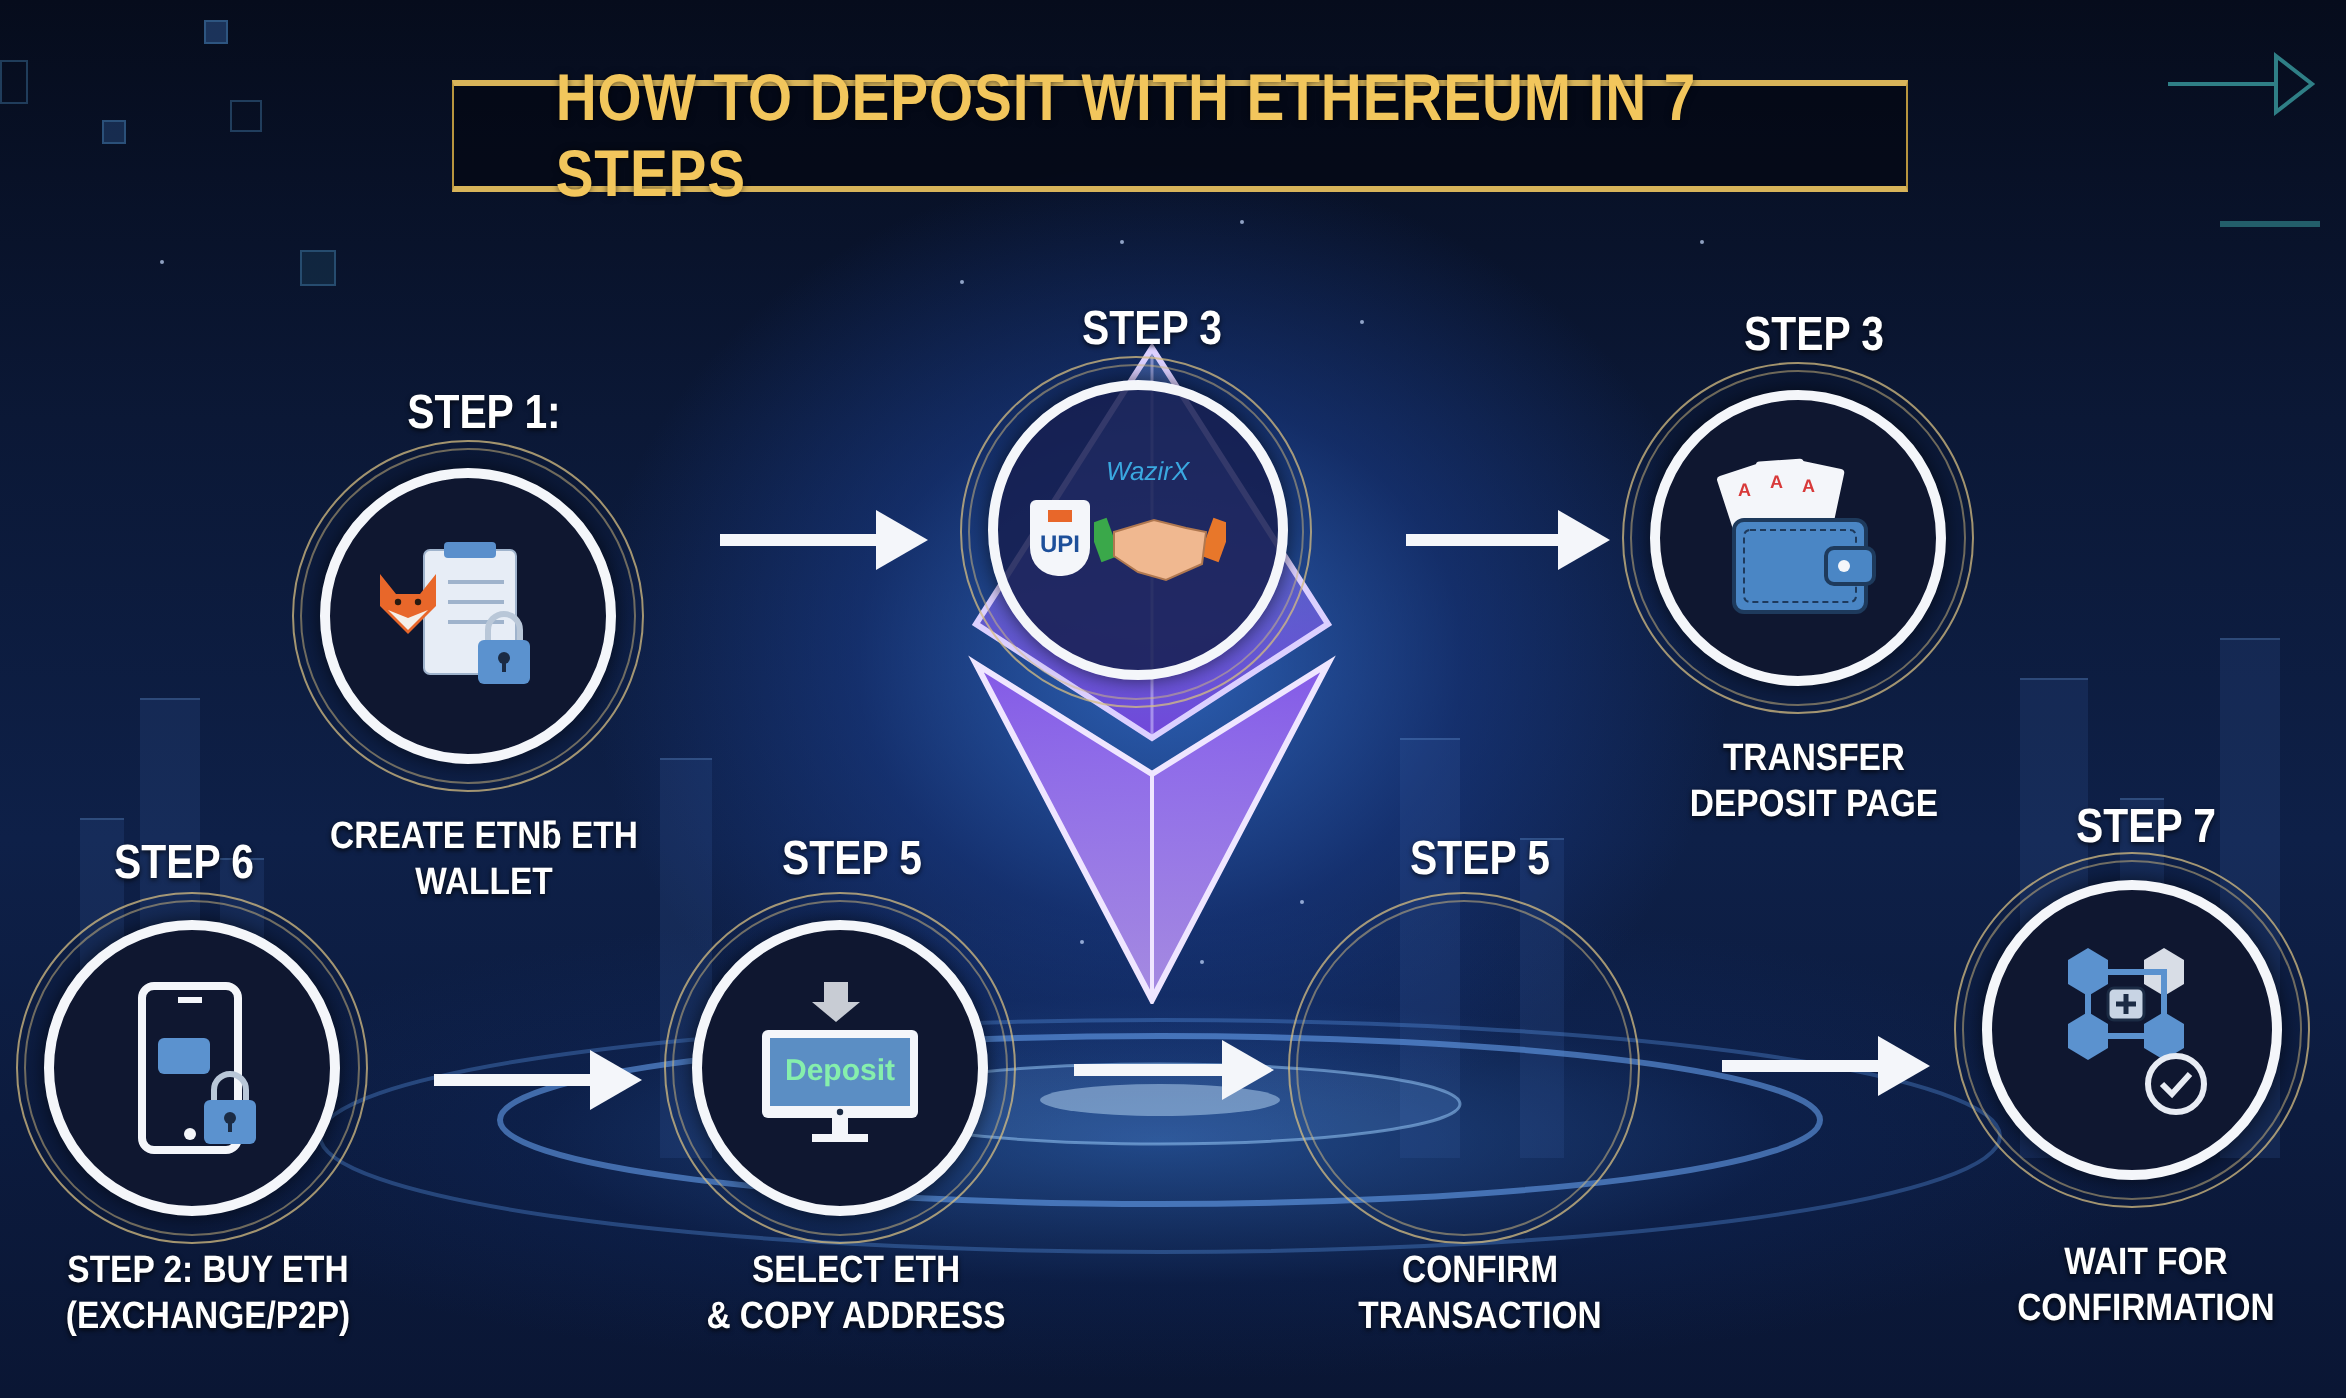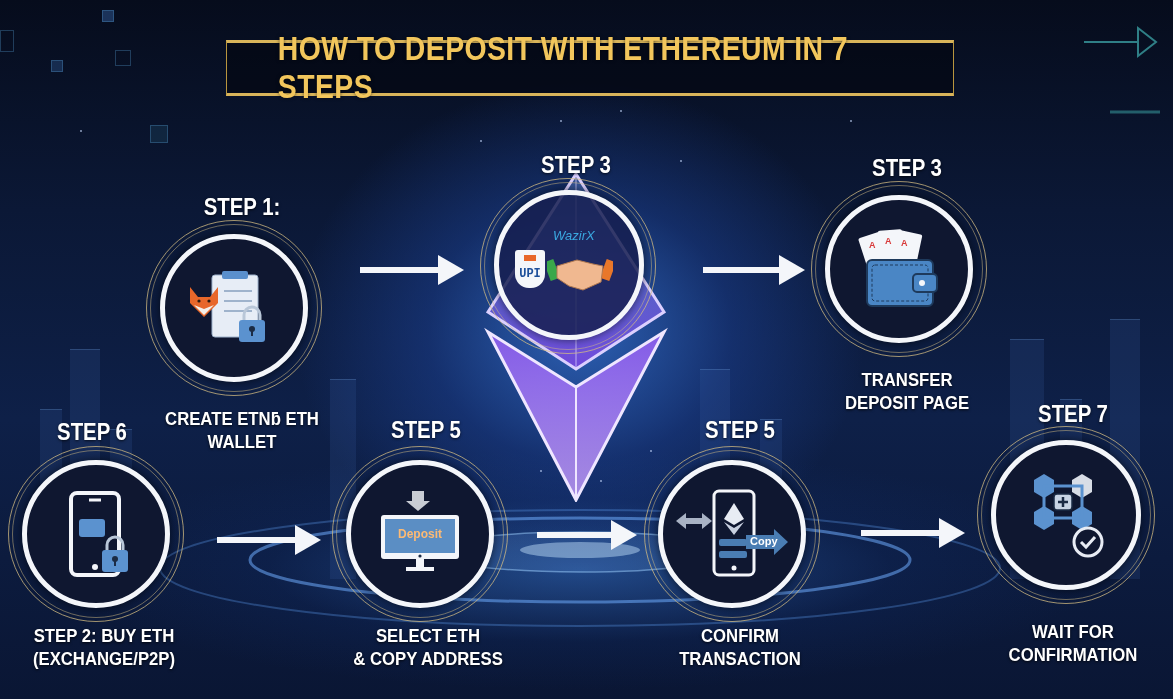--- a/index.html
+++ b/index.html
@@ -170,21 +170,21 @@
 
 <div class="step" style="left:486px;top:145px;height:200px;">
   <div class="step-label" style="top:6px;">STEP 3</div>
   <div class="ring-outer" style="left:-6px;top:33px;width:176px;height:176px;"></div>
   <div class="ring-outer2" style="left:-2px;top:37px;width:168px;height:168px;"></div>
   <div class="ring-main" style="left:8px;top:45px;width:150px;height:150px;background:rgba(22,30,80,0.85);">
     <div style="position:relative;width:120px;height:90px;">
       <div style="position:absolute;left:44px;top:8px;color:#3aa8e0;font-weight:normal;font-style:italic;font-size:13px;">WazirX</div>
       <div style="position:absolute;left:6px;top:30px;width:30px;height:38px;background:#f4f6fa;border-radius:3px 3px 14px 14px;text-align:center;">
         <div style="width:12px;height:6px;background:#e8672a;margin:5px auto 2px;"></div>
-        <span style="color:#1d4f9a;font-weight:bold;font-size:12px;font-family:Liberation Mono, monospace;">UPI</span>
+        <span style="color:#1d4f9a;font-weight:bold;font-size:12px;">UPI</span>
       </div>
       <svg style="position:absolute;left:38px;top:32px;" width="66" height="40" viewBox="0 0 66 40">
         <rect x="0" y="8" width="10" height="20" fill="#3aa84a" transform="rotate(-20 5 18)"></rect>
         <rect x="56" y="8" width="10" height="20" fill="#e8772a" transform="rotate(20 61 18)"></rect>
         <path d="M10 14 L30 8 L46 12 L56 14 L54 30 L36 38 L22 34 L10 26 Z" fill="#f0b890" stroke="#b07850" stroke-width="1"></path>
       </svg>
     </div>
   </div>
 </div>
 
@@ -242,48 +242,33 @@
     <div style="position:relative;width:90px;height:90px;">
       <svg style="position:absolute;left:0;top:0;" width="90" height="90" viewBox="0 0 90 90">
         <rect x="37" y="2" width="12" height="10" fill="#c8ccd4"></rect>
         <polygon points="31,12 55,12 43,22" fill="#c8ccd4"></polygon>
         <rect x="6" y="26" width="78" height="44" rx="3" fill="#f4f6fa"></rect>
         <rect x="10" y="30" width="70" height="34" fill="#5b8ec4"></rect>
         <circle cx="45" cy="67" r="1.6" fill="#1b2b44"></circle>
         <rect x="41" y="70" width="8" height="8" fill="#f4f6fa"></rect>
         <rect x="31" y="78" width="28" height="4" fill="#f4f6fa"></rect>
       </svg>
-      <span style="position:absolute;left:10px;top:38px;width:70px;text-align:center;color:#fdba74;font-weight:bold;font-size:12px;">Deposit</span>
+      <span style="position:absolute;left:10px;top:38px;width:70px;text-align:center;color:#86efac;font-weight:bold;font-size:15px;">Deposit</span>
     </div>
   </div>
   <div class="step-caption" style="top:212px;">
     <div>SELECT ETH</div>
     <div>&amp; COPY ADDRESS</div>
   </div>
 </div>
 
 <div class="step" style="left:650px;top:412px;height:270px;">
   <div class="step-label" style="top:4px;">STEP 5</div>
   <div class="ring-outer" style="left:-6px;top:34px;width:176px;height:176px;"></div>
   <div class="ring-outer2" style="left:-2px;top:38px;width:168px;height:168px;"></div>
-  <div class="ring-main" style="left:8px;top:48px;width:148px;height:148px;">
-    <div style="position:relative;width:120px;height:90px;">
-      <svg style="position:absolute;left:0;top:0;" width="120" height="90" viewBox="0 0 120 90">
-        <polygon points="4,32 14,24 14,29 30,29 30,24 40,32 30,40 30,35 14,35 14,40" fill="#a8b2c4"></polygon>
-        <rect x="42" y="2" width="40" height="84" rx="5" fill="none" stroke="#f4f6fa" stroke-width="3"></rect>
-        <circle cx="62" cy="79" r="2.5" fill="#f4f6fa"></circle>
-        <polygon points="62,14 72,30 62,36 52,30" fill="#e8ecf4"></polygon>
-        <polygon points="52,33 62,39 72,33 62,46" fill="#c8d0e0"></polygon>
-        <rect x="47" y="50" width="28" height="7" rx="2" fill="#4a7db3"></rect>
-        <rect x="47" y="62" width="28" height="7" rx="2" fill="#4a7db3"></rect>
-        <polygon points="74,46 102,46 102,40 116,53 102,66 102,60 74,60" fill="#4a7db3"></polygon>
-      </svg>
-      <span style="position:absolute;left:78px;top:46px;color:#ffffff;font-weight:bold;font-size:11px;">Copy</span>
-    </div>
-  </div>
   <div class="step-caption" style="top:212px;">
     <div>CONFIRM</div>
     <div>TRANSACTION</div>
   </div>
 </div>
 
 <div class="step" style="left:983px;top:398px;height:280px;">
   <div class="step-label" style="top:2px;">STEP 7</div>
   <div class="ring-outer" style="left:-6px;top:28px;width:178px;height:178px;"></div>
   <div class="ring-outer2" style="left:-2px;top:32px;width:170px;height:170px;"></div>

